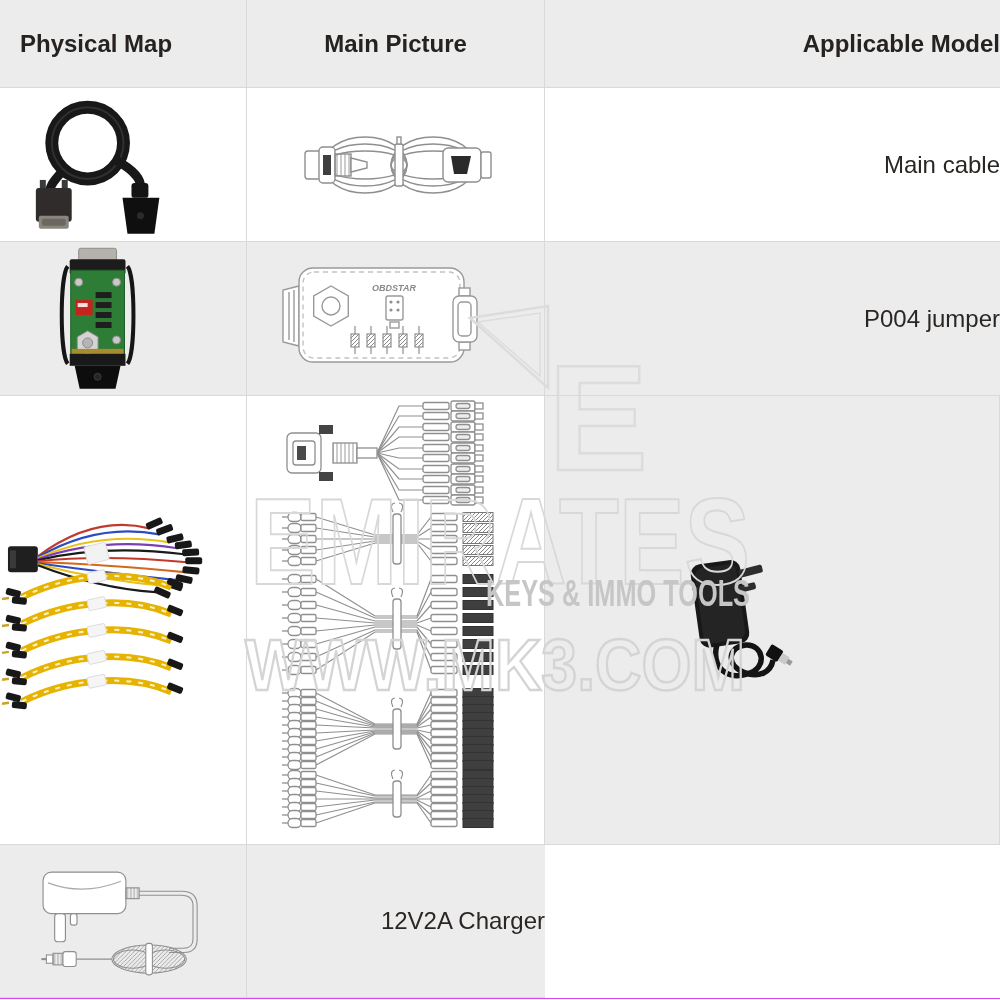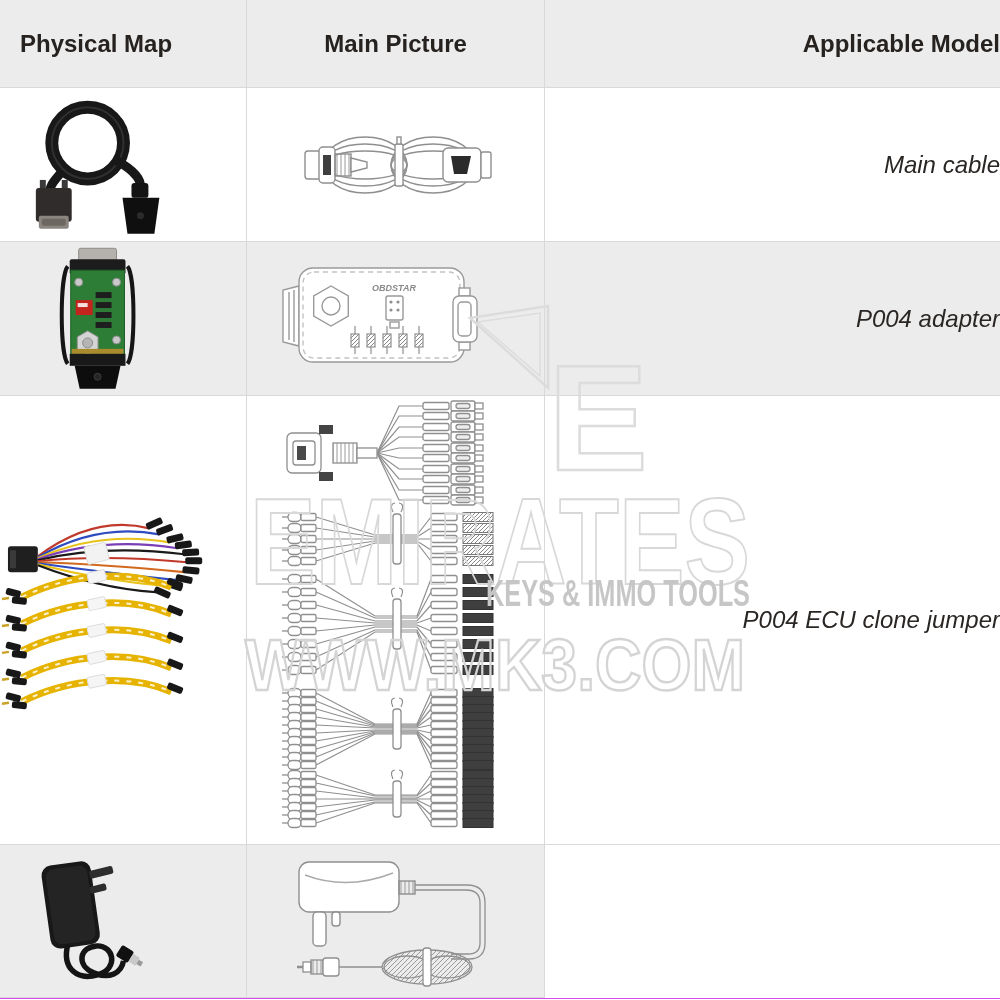--- a/index.html
+++ b/index.html
@@ -7,21 +7,21 @@
   .grid{position:absolute;left:0;top:0;width:1000px;display:grid;
         grid-template-columns:247px 298px 455px;
         grid-template-rows:88px 154px 154px 449px 153px;
         border-bottom:1px solid #d946ef;}
   .cell{position:relative;border-right:1px solid #d9d9d9;border-bottom:1px solid #d9d9d9;
         display:flex;align-items:center;justify-content:center;overflow:hidden;}
   .cell.lastcol{border-right:none;justify-content:flex-end;}
   .gray{background:#ececec;}
   .hdr{font-weight:bold;font-size:24px;color:#262220;letter-spacing:0;}
   .hdr-left{justify-content:flex-start;padding-left:20px;}
-  .model{font-size:24px;color:#2a2624;padding-left:44px;position:relative;z-index:8;font-style:italic;}
+  .model{font-size:24px;color:#2a2624;padding-left:44px;position:relative;z-index:8;}
   .cell svg{display:block;}
   .wm{position:absolute;left:0;top:0;width:1000px;height:1000px;pointer-events:none;z-index:5;}
 </style>
 </head>
 <body>
 
 <div class="sheet">
   <div class="grid">
 
     <div class="cell gray hdr hdr-left">
@@ -159,21 +159,21 @@
           <g>
               <line x1="172" y1="84" x2="172" y2="92"></line>
               <rect x="168" y="92" width="8" height="13"></rect>
               <line x1="172" y1="105" x2="172" y2="112"></line>
             </g>
         </g>
         <text x="147" y="49" font-size="9" font-style="italic" font-weight="bold" fill="#8a8a8a" text-anchor="middle">OBDSTAR</text>
       </svg>
     </div>
     <div class="cell gray lastcol">
-      <span class="model">P004 adapter</span>
+      <span class="model">P004 jumper</span>
     </div>
 
     <div class="cell">
       <svg width="247" height="448" viewBox="0 0 247 448">
         <rect x="8" y="150" width="30" height="26" rx="3" fill="#1f1f1f"></rect>
         <rect x="10" y="154" width="6" height="18" fill="#3a3a3a"></rect>
         <g fill="none" stroke-width="2.2">
           <path d="M38,160 Q95,118 150,132" stroke="#c0392b"></path>
           <path d="M38,161 Q98,126 160,138" stroke="#2e4bbf"></path>
           <path d="M38,162 Q100,134 170,146" stroke="#e8c21a"></path>
@@ -463,23 +463,20 @@
             <use href="#tipD" x="216" y="403"></use>
           <use href="#lbl" x="184" y="411"></use>
             <use href="#tipD" x="216" y="411"></use>
           <use href="#lbl" x="184" y="419"></use>
             <use href="#tipD" x="216" y="419"></use>
           <use href="#lbl" x="184" y="427"></use>
             <use href="#tipD" x="216" y="427"></use>
         </g>
       </svg>
     </div>
-    <div class="cell lastcol">
-      <span class="model">P004 ECU clone jumper</span>
-    </div>
 
     <div class="cell gray">
       <svg width="247" height="152" viewBox="0 0 247 152">
         <g transform="rotate(-8 70 60)">
           <rect x="46" y="18" width="50" height="84" rx="10" fill="#181818"></rect>
           <rect x="50" y="22" width="42" height="76" rx="8" fill="#242424"></rect>
         </g>
         <rect x="90" y="26" width="24" height="8" rx="2" fill="#2d2d2d" transform="rotate(-14 90 30)"></rect>
         <rect x="90" y="42" width="17" height="7" rx="2" fill="#2d2d2d" transform="rotate(-14 90 45)"></rect>
         <path d="M68,100 C62,124 78,136 98,130 C120,124 114,100 97,101 C80,102 76,120 94,128 C110,135 122,128 124,116" stroke="#141414" stroke-width="5.5" fill="none"></path>
@@ -519,20 +516,23 @@
         </g>
         <g stroke="#8f8f8f" stroke-width="1.3" fill="#fff">
           <line x1="50" y1="122" x2="58" y2="122" stroke-width="2.5"></line>
           <rect x="56" y="117" width="8" height="10"></rect>
           <rect x="64" y="115" width="12" height="14" fill="url(#hvc)"></rect>
           <rect x="76" y="113" width="16" height="18" rx="3"></rect>
           <line x1="92" y1="122" x2="135" y2="122"></line>
         </g>
       </svg>
     </div>
+    <div class="cell gray lastcol">
+      <span class="model">12V2A Charger</span>
+    </div>
   </div>
 
   <svg class="wm" width="1000" height="1000" viewBox="0 0 1000 1000">
     <g fill="none" stroke="#dcdcdc" stroke-width="2.5">
       <path d="M470,318 L548,306 L548,388 Z"></path>
       <path d="M478,322 L540,313 L540,376 Z" stroke-width="1.5"></path>
       <text x="548" y="470" font-size="150" font-weight="bold">E</text>
     </g>
     <text x="250" y="584" font-size="122" font-weight="bold" textLength="500" lengthAdjust="spacingAndGlyphs" fill="none" stroke="#d8d8d8" stroke-width="2">EMIRATES</text>
     <text x="486" y="606" font-size="36" font-weight="bold" textLength="264" lengthAdjust="spacingAndGlyphs" fill="#c6c6c6">KEYS &amp; IMMO TOOLS</text>

